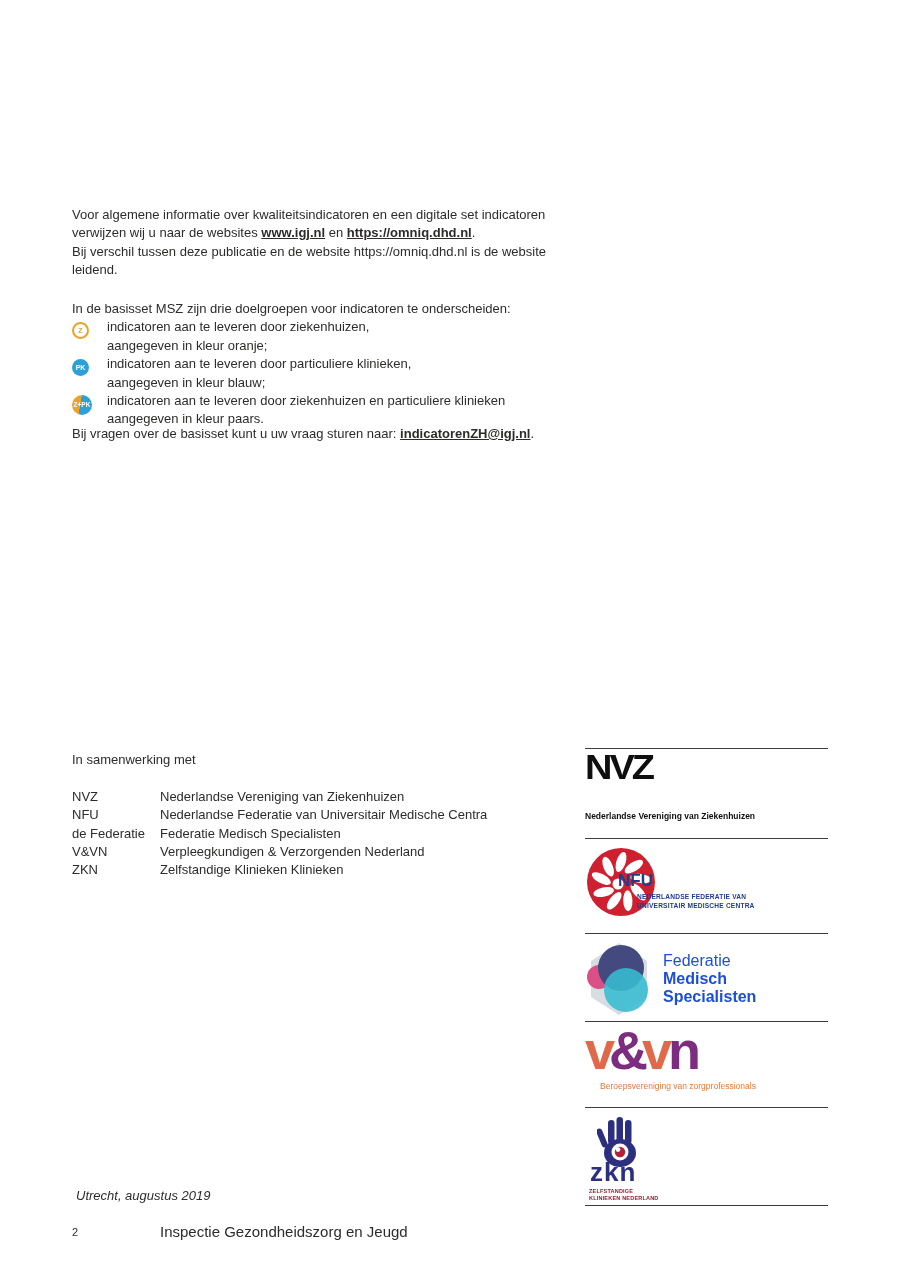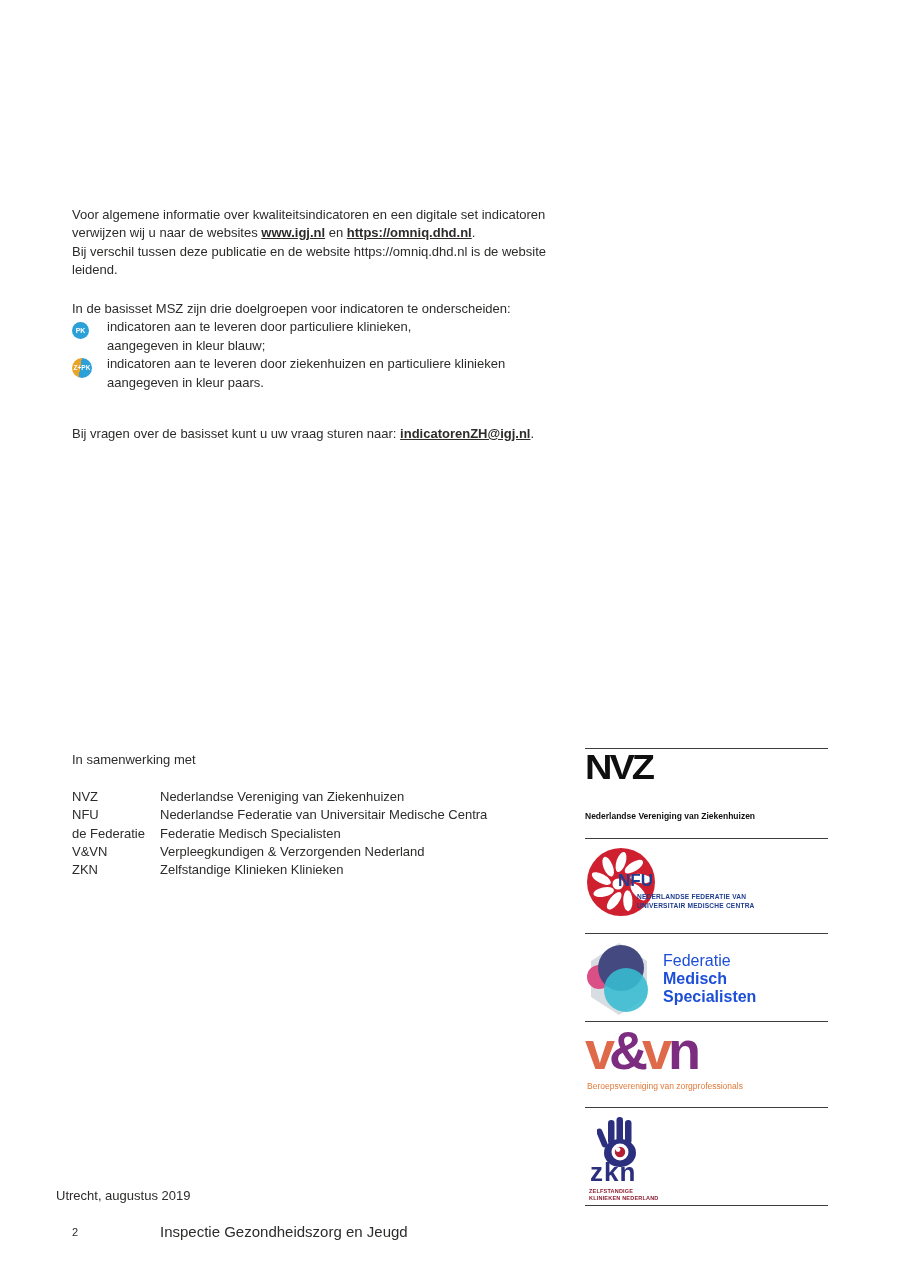--- a/index.html
+++ b/index.html
@@ -29,21 +29,21 @@
   .badge-zpk {
     width:20px; height:20px; color:#fff; font-size:6.5px;
     background:linear-gradient(100deg, #eaa329 0 42%, #2da0d8 42% 100%);
   }
 
   #samenwerking-heading { left:72px; top:751px; width:400px; }
   #partners { left:72px; top:788px; width:480px; }
   .partner-row { display:flex; line-height:18.3px; }
   .partner-abbr { width:88px; flex:0 0 88px; }
 
-  #date-line { left:56px; top:1187px; }
+  #date-line { left:76px; top:1187px; font-style:italic; }
   #footer-page { left:72px; top:1225px; font-size:11px; line-height:14px; }
   #footer-title { left:160px; top:1225px; font-size:15px; line-height:14px; }
 
   
   #logo-col { left:585px; top:748px; width:243px; }
   .logo-section { position:relative; border-top:1px solid #3d3d3c; }
   .sec-nvz { height:90px; } .sec-nfu { height:95px; } .sec-fms { height:88px; }
   .sec-vvn { height:86px; } .sec-zkn { height:98px; }
   .logo-end { height:0; border-top:1px solid #3d3d3c; }
 
@@ -56,40 +56,47 @@
   .nfu-cap1 { left:52px; top:54px; } .nfu-cap2 { left:52px; top:63px; }
   .nfu-cap { font-size:6.6px; font-weight:bold; color:#1e3d8f; line-height:8px; letter-spacing:.2px; }
 
   .fms-hex { left:0; top:7px; }
   .fms-text { left:78px; top:18px; font-size:16px; line-height:18px; color:#1d4ed8; }
   .fms-l1 { font-weight:normal; } .fms-l2,.fms-l3 { font-weight:bold; }
 
   .vvn-word { left:0; top:-2px; font-size:54px; font-weight:bold; letter-spacing:-4px; line-height:60px; }
   .vvn-coral { color:#df6a4a; } .vvn-purple { color:#7c2d80; }
   .vvn-amp { position:relative; z-index:2; margin:0 -2px; }
-  .vvn-caption { left:2px; top:59px; font-size:8.5px; color:#e0793a; line-height:10px; }
+  .vvn-caption { left:15px; top:59px; font-size:8.5px; color:#e0793a; line-height:10px; }
 
   .zkn-hand { left:12px; top:7px; }
   .zkn-word { left:5px; top:50px; font-size:26px; font-weight:800; color:#2b2f7e;
     letter-spacing:1px; line-height:28px; }
   .zkn-caption { left:4px; top:80px; font-size:5.5px; font-weight:bold; color:#8c1d2f;
     line-height:6.5px; letter-spacing:.2px; }
 </style>
 </head>
 <body>
 
 <div class="abs" id="intro">
   <div>Voor algemene informatie over kwaliteitsindicatoren en een digitale set indicatoren</div>
   <div><span>verwijzen wij u naar de websites </span><a class="doclink">www.igj.nl</a><span> en </span><a class="doclink">https://omniq.dhd.nl</a><span>.</span></div>
   <div>Bij verschil tussen deze publicatie en de website https://omniq.dhd.nl is de website leidend.</div>
 </div>
 
 <div class="abs" id="doelgroepen">
   <div>In de basisset MSZ zijn drie doelgroepen voor indicatoren te onderscheiden:</div>
 
+  <div class="bullet-item">
+    <span class="badge-col"><span class="badge badge-z">Z</span></span>
+    <span>
+      <div>indicatoren aan te leveren door ziekenhuizen,</div>
+      <div>aangegeven in kleur oranje;</div>
+    </span>
+  </div>
 
   <div class="bullet-item">
     <span class="badge-col"><span class="badge badge-pk">PK</span></span>
     <span>
       <div>indicatoren aan te leveren door particuliere klinieken,</div>
       <div>aangegeven in kleur blauw;</div>
     </span>
   </div>
 
   <div class="bullet-item">

